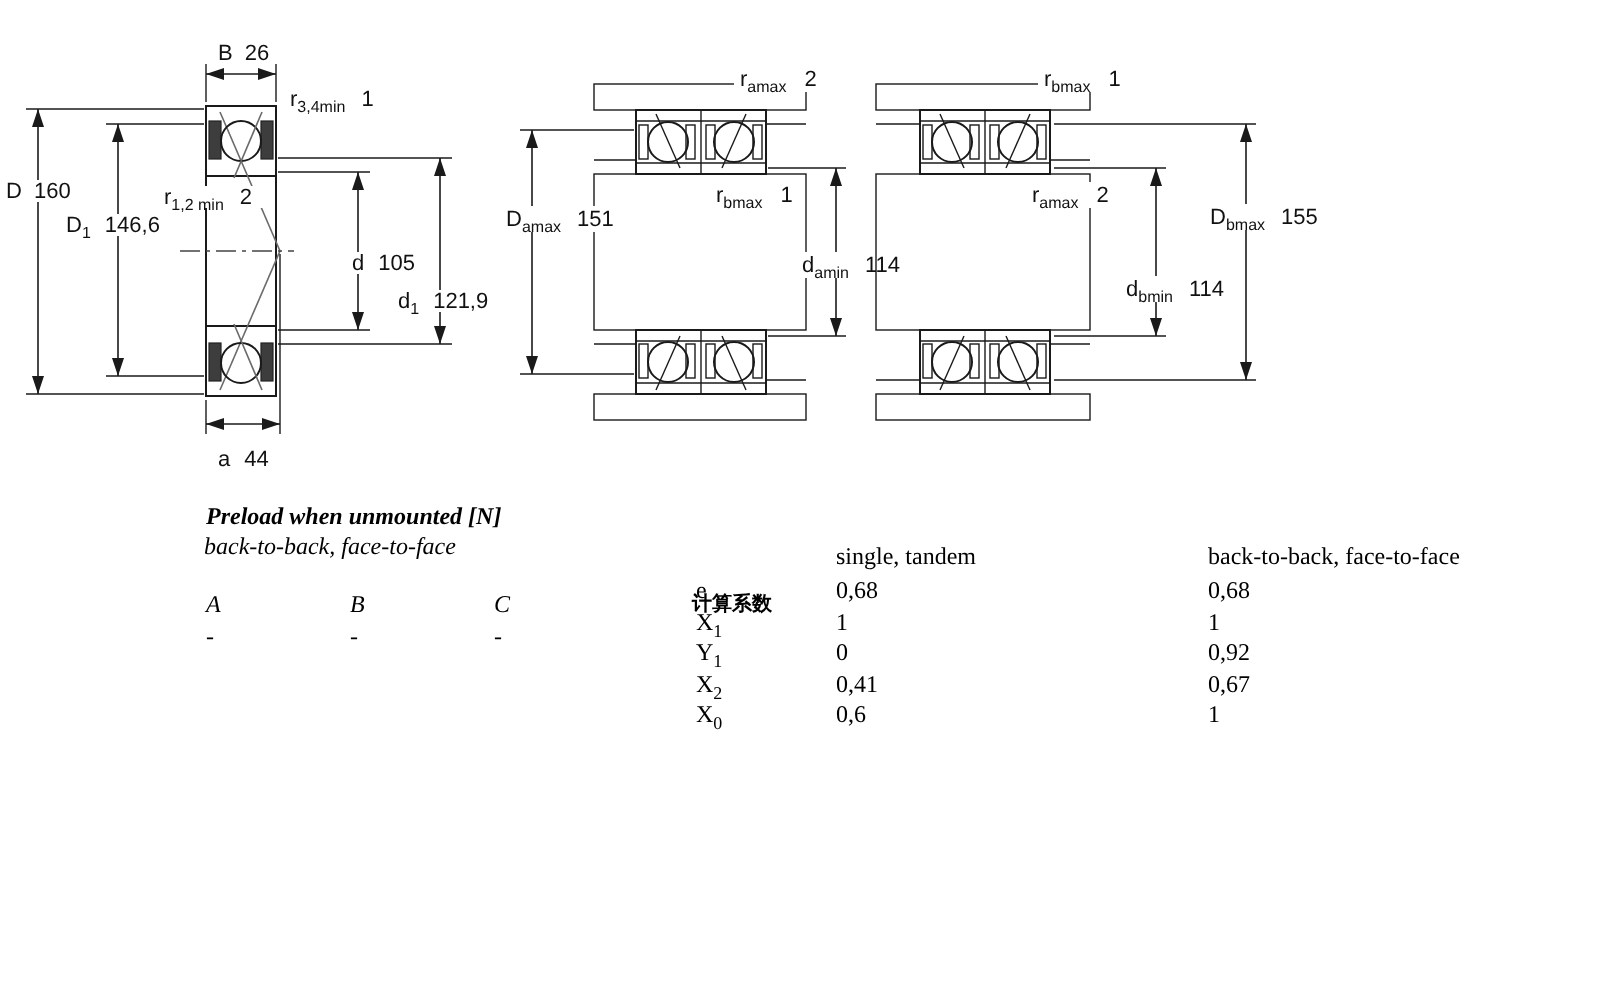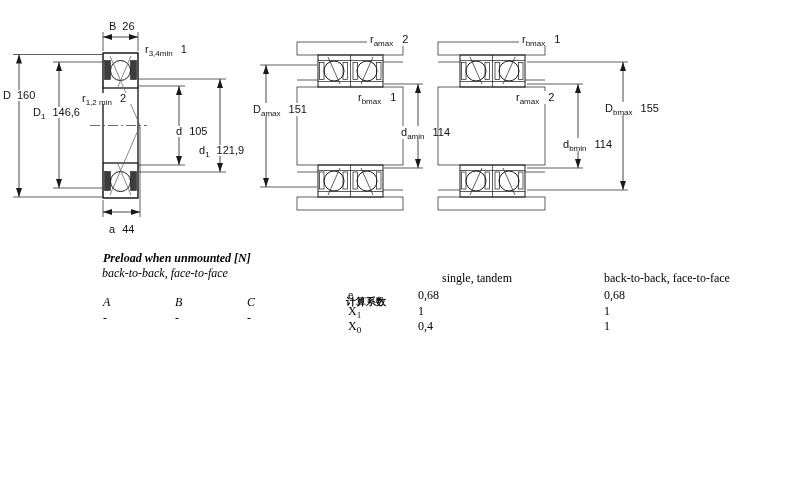--- a/index.html
+++ b/index.html
@@ -9,21 +9,21 @@
   svg .sub{font-size:8px;}
   svg .lblbg{fill:#fff;}
   .ln{stroke:#1a1a1a;stroke-width:1;fill:none;}
   .thin{stroke:#1a1a1a;stroke-width:0.7;fill:none;}
   .dim{stroke:#1a1a1a;stroke-width:0.8;fill:none;}
   .tbl{position:absolute;font-family:"Liberation Serif",serif;font-size:12px;color:#000;}
   .t-title{font-weight:bold;white-space:nowrap;}
   .t-sub{position:absolute;top:15px;left:-1px;white-space:nowrap;}
   .pcol{position:absolute;top:44px;}
   .pval{position:absolute;top:60px;}
-  .f-h1{position:absolute;left:72px;top:20px;white-space:nowrap;margin-left:24px;}
+  .f-h1{position:absolute;left:72px;top:20px;white-space:nowrap;}
   .f-h2{position:absolute;left:258px;top:20px;white-space:nowrap;}
   .f-rows{position:absolute;left:0;top:37px;}
   .frow{position:relative;height:15.6px;width:440px;}
   .flabel{position:absolute;left:2px;}
   .fc1{position:absolute;left:72px;}
   .fc2{position:absolute;left:258px;}
   sub{font-size:9px;}
   .cjk{font-size:10px;margin-top:44px;}
 </style>
 </head>
@@ -259,20 +259,30 @@
       <span class="flabel"><span>e</span><sub></sub></span>
       <span class="fc1">0,68</span>
       <span class="fc2">0,68</span>
     </div>
     <div class="frow">
       <span class="flabel"><span>X</span><sub>1</sub></span>
       <span class="fc1">1</span>
       <span class="fc2">1</span>
     </div>
     <div class="frow">
+      <span class="flabel"><span>Y</span><sub>1</sub></span>
+      <span class="fc1">0</span>
+      <span class="fc2">0,92</span>
+    </div>
+    <div class="frow">
+      <span class="flabel"><span>X</span><sub>2</sub></span>
+      <span class="fc1">0,41</span>
+      <span class="fc2">0,67</span>
+    </div>
+    <div class="frow">
       <span class="flabel"><span>X</span><sub>0</sub></span>
-      <span class="fc1">0,4</span>
+      <span class="fc1">0,6</span>
       <span class="fc2">1</span>
     </div>
   </div>
 </div>
 
 </div>
 
 </body></html>

